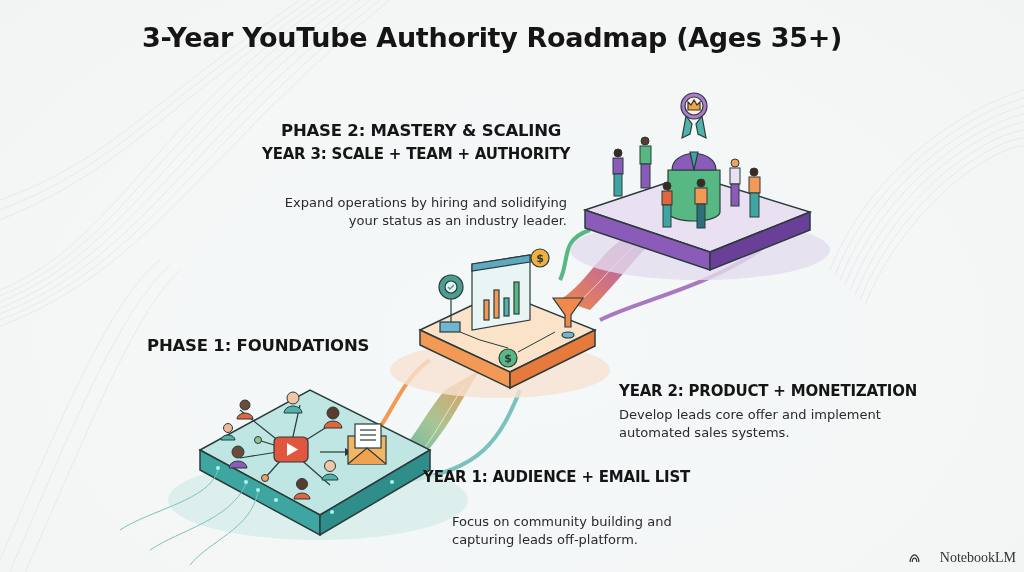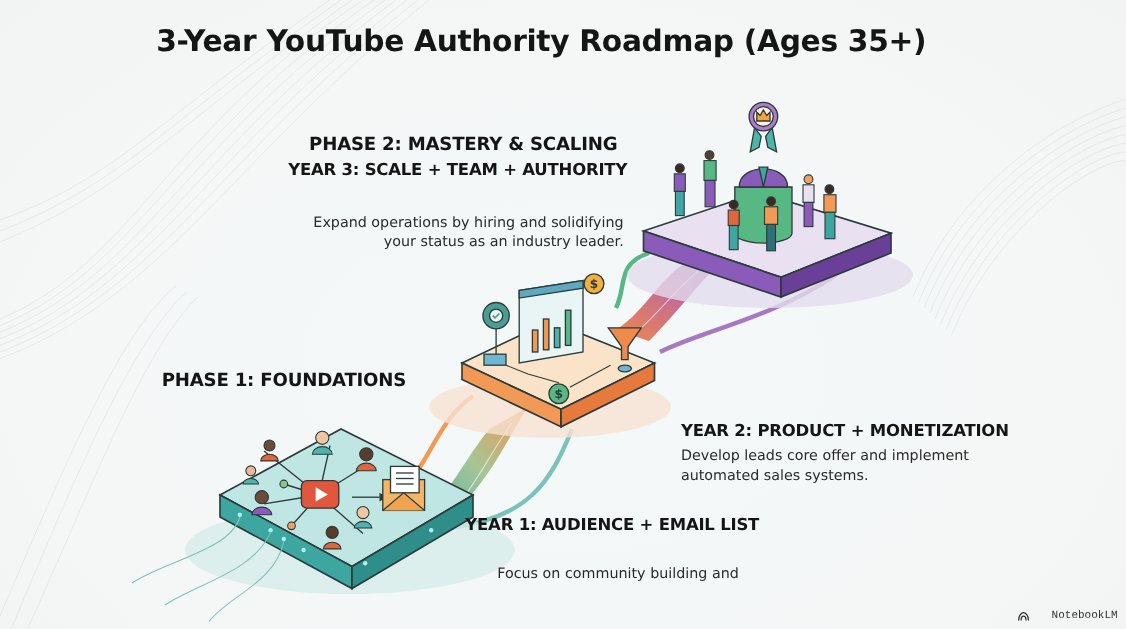--- a/index.html
+++ b/index.html
@@ -15,22 +15,22 @@
     font-family: "DejaVu Sans", sans-serif; font-weight:bold; font-size:27px;
     letter-spacing:-0.3px; color:#151515;
   }
   .art { position:absolute; left:0; top:0; width:1024px; height:572px; }
   .txt { position:absolute; font-family:"DejaVu Sans", sans-serif; }
   .phase { font-weight:bold; font-size:16.5px; color:#151515; line-height:22px; letter-spacing:-0.2px; }
   .year { font-weight:bold; font-size:15px; color:#151515; line-height:20px; letter-spacing:-0.2px; }
   .desc { font-size:13px; color:#2a2a2a; line-height:18px;margin-top:22px; }
   .right { text-align:right; }
   .brand {
-    position:absolute; right:8px; bottom:6px; font-size:10px; color:#333;
-    font-family:Liberation Mono, monospace; display:flex; align-items:center; gap:20px;
+    position:absolute; right:8px; bottom:6px; font-size:14px; color:#333;
+    font-family:Liberation Serif, serif; display:flex; align-items:center; gap:20px;
   }
   .brand svg { width:11px; height:9px; }
 </style>
 </head>
 <body>
 
 <svg class="bg-lines" viewBox="0 0 1024 572">
   <g fill="none" stroke="#d8dcdc" stroke-width="0.6" opacity="0.8">
     <path d="M0 290 C 120 240, 150 120, 330 0"></path>
     <path d="M0 296 C 125 245, 160 124, 340 0"></path>
@@ -240,20 +240,21 @@
 
 <div class="txt year" style="left:619px; top:381px;">YEAR 2: PRODUCT + MONETIZATION</div>
 <div class="txt desc" style="left:619px; top:384px;">
   <div>Develop leads core offer and implement</div>
   <div>automated sales systems.</div>
 </div>
 
 <div class="txt year" style="left:423px; top:467px;">YEAR 1: AUDIENCE + EMAIL LIST</div>
 <div class="txt desc" style="left:452px; top:491px;">
   <div>Focus on community building and</div>
+  <div>capturing leads off-platform.</div>
 </div>
 
 <div class="brand">
   <svg viewBox="0 0 12 10">
     <path d="M1 9 C1 4 4 1 6 1 C8 1 11 4 11 9" fill="none" stroke="#333" stroke-width="1.3"></path>
     <path d="M3.5 9 C3.5 6 5 4.5 6 4.5 C7 4.5 8.5 6 8.5 9" fill="none" stroke="#333" stroke-width="1.3"></path>
   </svg>
   <span>NotebookLM</span>
 </div>
 

